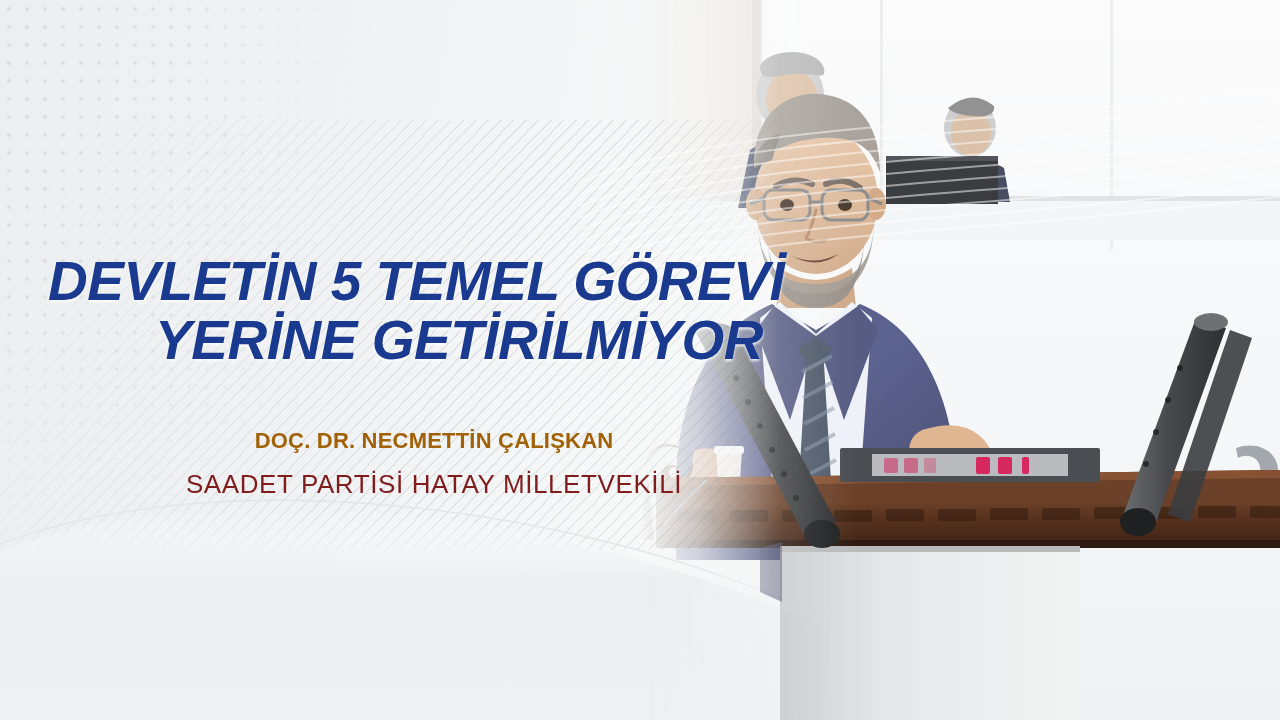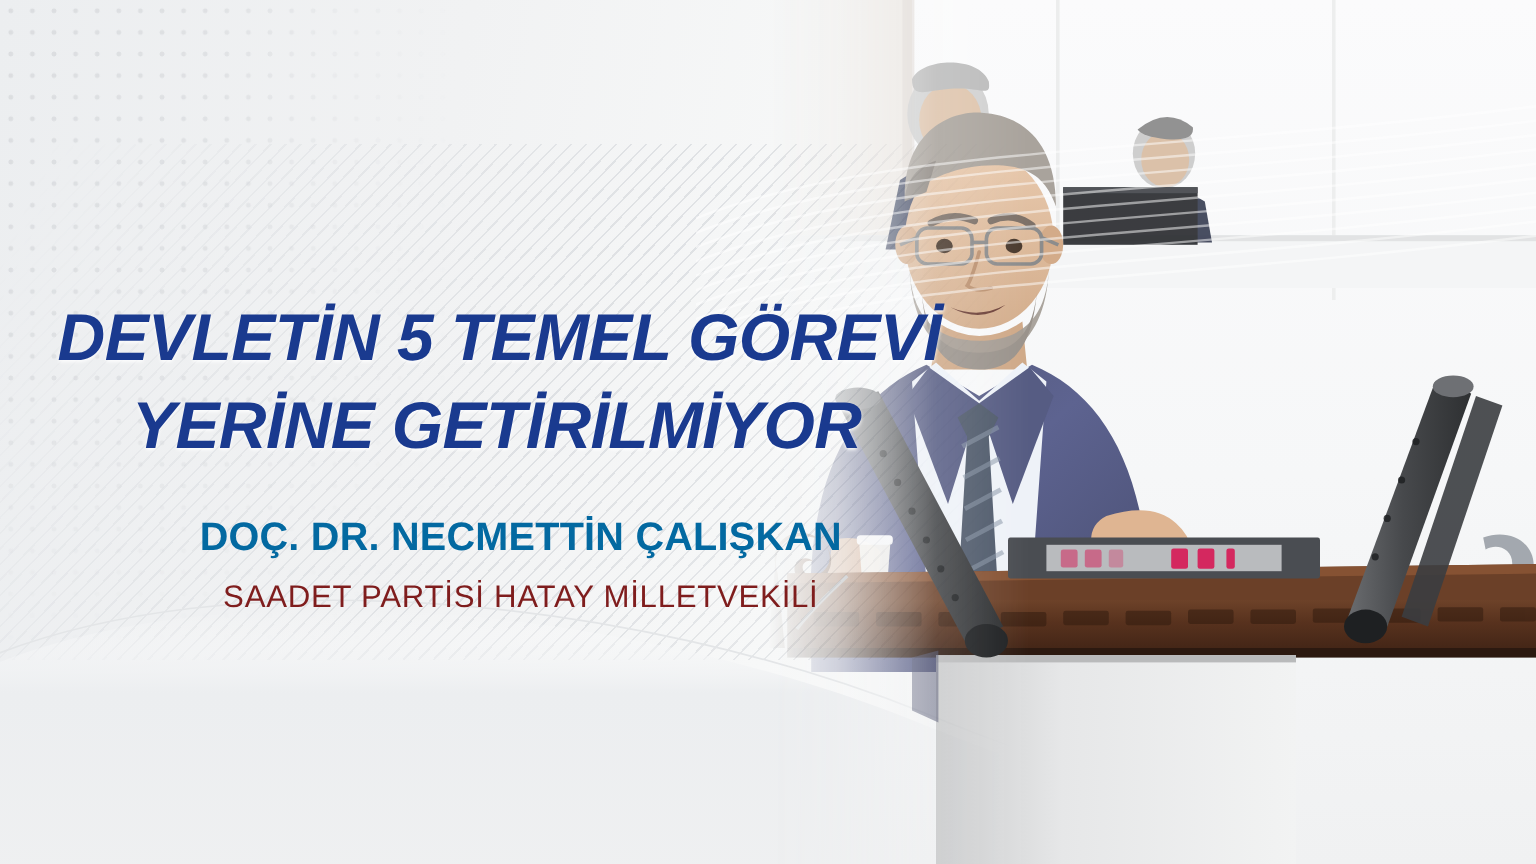--- a/index.html
+++ b/index.html
@@ -64,28 +64,28 @@
     position:absolute;left:48px;top:253px;width:760px;
     color:#1a3a8f;
     font-weight:bold;
     font-size:55px;
     line-height:1.04;
     letter-spacing:-0.5px;
     text-shadow:0 2px 3px rgba(255,255,255,.85);
     font-style:italic;
   }
   .headline .l1{display:block;}
-  .headline .l2{display:block;margin-left:62px;margin-top:16px;}
+  .headline .l2{display:block;margin-left:62px;margin-top:2px;text-align:center;}
 
   .name-block{
     position:absolute;left:48px;top:428px;width:772px;text-align:center;
   }
   .person-name{
     display:block;
-    font-size:33px;font-weight:bold;color:#0369a1;
+    font-size:22px;font-weight:bold;color:#a16207;
     letter-spacing:.2px;line-height:1.15;
   }
   .person-role{
     display:block;margin-top:17px;
     font-size:26px;font-weight:400;color:#7f1d1d;
     letter-spacing:.6px;line-height:1.15;
   }
 </style>
 </head>
 <body>

